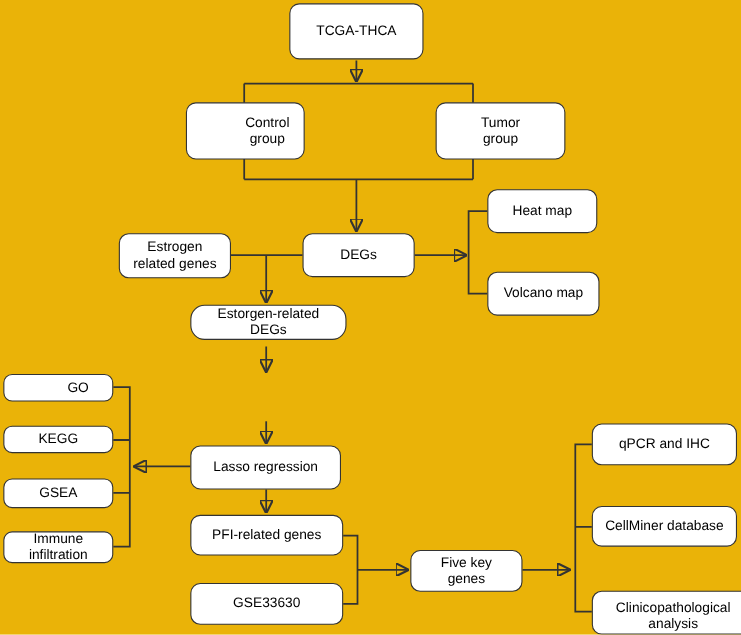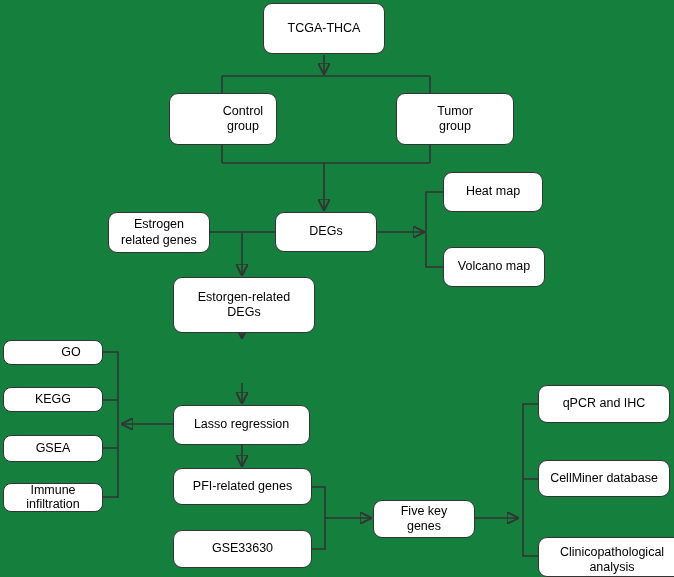--- a/index.html
+++ b/index.html
@@ -5,21 +5,21 @@
   html, body {
     margin: 0;
     padding: 0;
     background: #ffffff;
     font-family: "Liberation Sans", sans-serif;
   }
   .canvas {
     position: relative;
     width: 674px;
     height: 577px;
-    background: #15803d;
+    background: #eab308;
     overflow: hidden;
   }
   .wires {
     position: absolute;
     left: 0;
     top: 0;
     width: 674px;
     height: 577px;
   }
   .wires path, .wires line {
@@ -116,21 +116,21 @@
   </div>
 
   <div class="node" style="left:443px; top:172px; width:100px; height:40px;">
     <span class="lbl">Heat map</span>
   </div>
 
   <div class="node" style="left:443px; top:247px; width:102px; height:40px;align-items:center;">
     <span class="lbl">Volcano map</span>
   </div>
 
-  <div class="node" style="left:173px; top:277px; width:142px; height:56px;">
+  <div class="node" style="left:173px; top:277px; width:142px; height:32px;border-radius:13px;">
     <span class="lbl">Estorgen-related
 DEGs</span>
   </div>
 
 
   <div class="node" style="left:173px; top:405px; width:137px; height:40px;">
     <span class="lbl">Lasso regression</span>
   </div>
 
   <div class="node small" style="left:3px; top:340px; width:100px; height:25px;padding-left:36px;">

